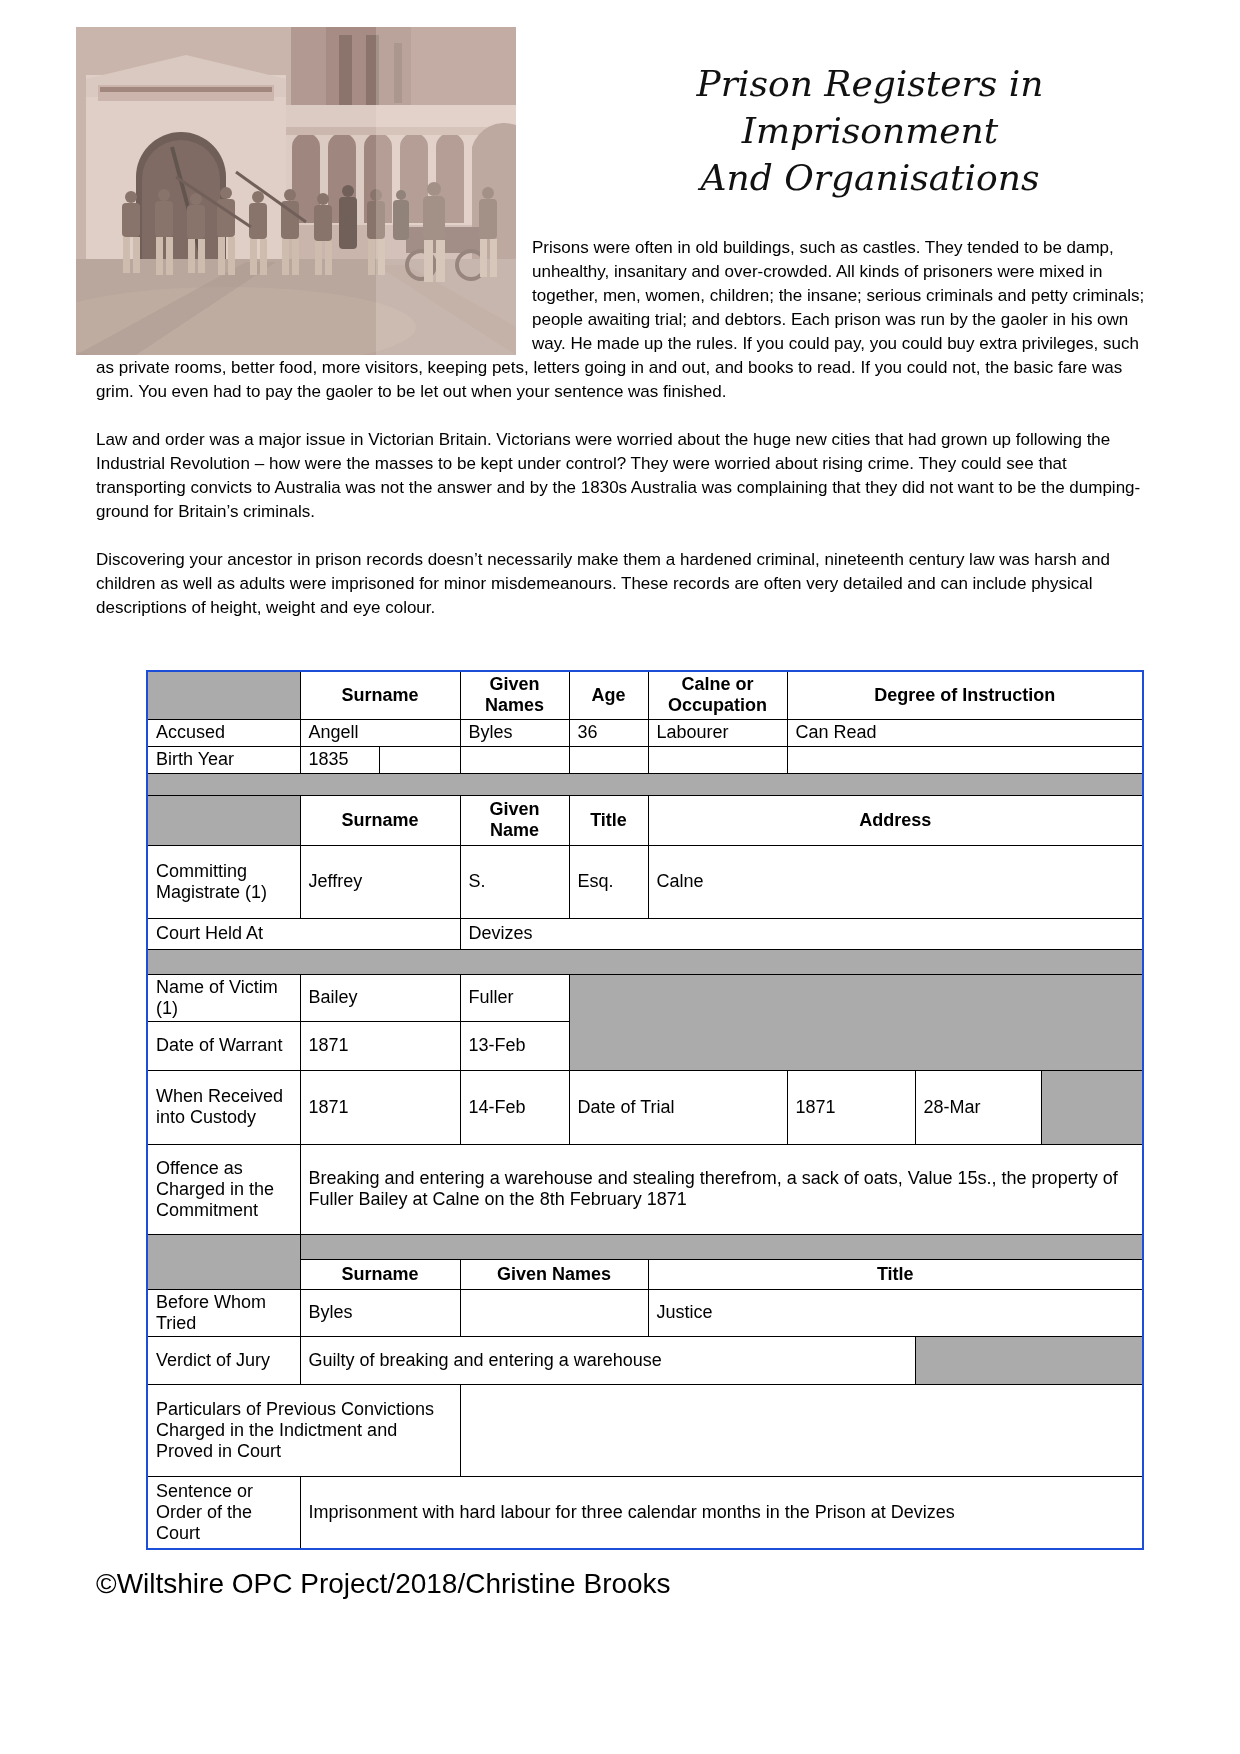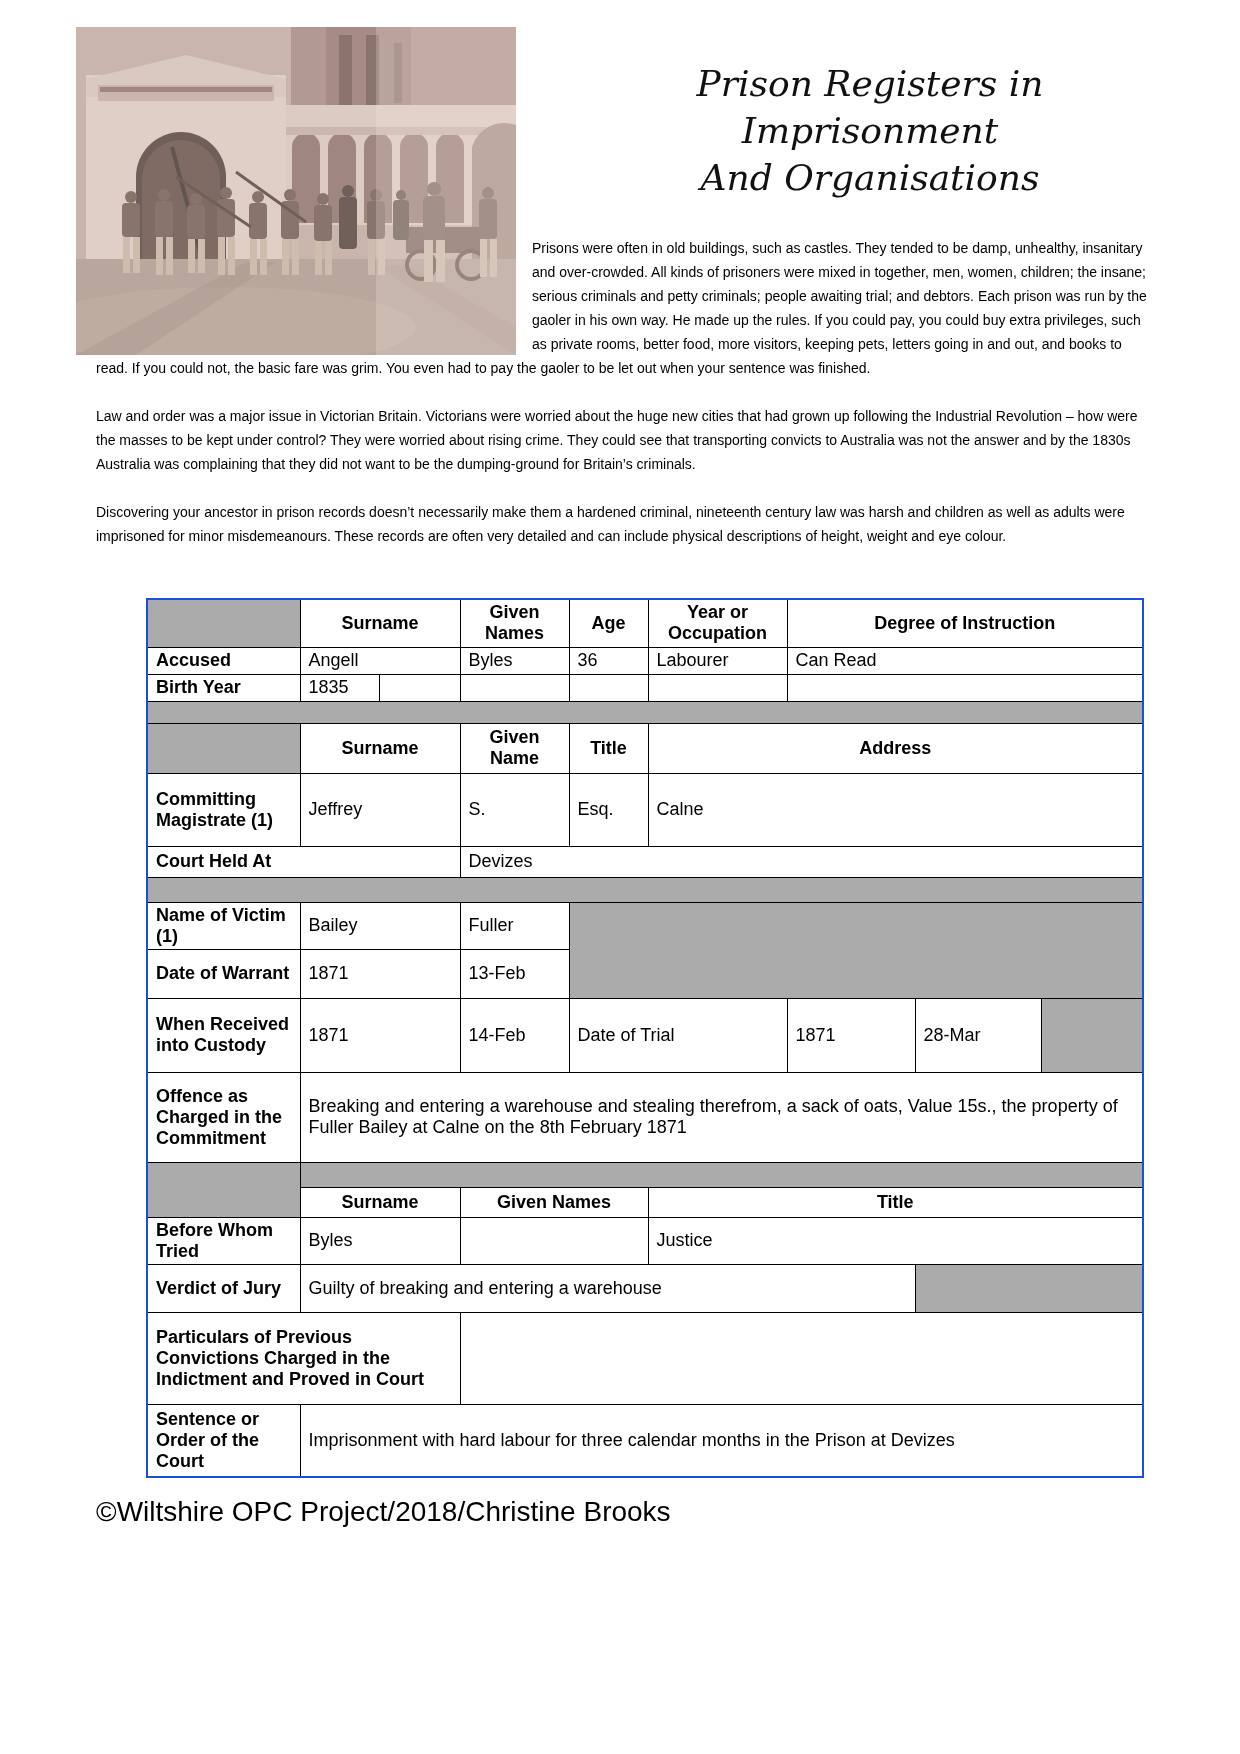--- a/index.html
+++ b/index.html
@@ -8,29 +8,29 @@
   .page{position:relative;width:1240px;height:1754px;box-sizing:border-box;padding:20px 85px 0 96px;}
 
   .photo{float:left;width:440px;height:328px;margin:7px 16px 0 -20px;}
   .photo svg{display:block;width:440px;height:328px;}
 
   .title{position:absolute;left:520px;top:60px;width:700px;margin:0;
          font-family:"DejaVu Serif",serif;font-style:italic;font-weight:500;
          font-size:36px;line-height:47px;text-align:center;color:#111;}
   .title span{display:block;}
 
-  p.body-text{font-size:14px;line-height:24px;margin:0 0 24px 0;text-align:left;}
+  p.body-text{font-size:17px;line-height:24px;margin:0 0 24px 0;text-align:left;}
   p.first{margin-top:216px;}
 
   table.register{clear:both;border-collapse:collapse;table-layout:fixed;
                  margin:50px 0 0 50px;width:996px;border:2px solid #1d4ed8;}
   table.register td{border:1px solid #000;padding:2px 8px;font-size:18px;line-height:21px;
                     vertical-align:middle;overflow:hidden;word-wrap:break-word;}
   td.hdr{font-weight:bold;text-align:center;vertical-align:middle;}
-  td.lbl{font-weight:bold;text-align:left;padding-right:16px;}
+  td.lbl{font-weight:normal;text-align:left;padding-right:16px;}
   td.val{text-align:left;}
   td.gray{background:var(--cell-gray);}
   td.boldval{font-weight:normal;}
   td.offence-val{padding-right:90px;}
   td.offence-lbl{padding-right:18px;}
 
   .footer{margin:18px 0 0 0;font-size:28px;}
 </style>
 </head>
 <body>
@@ -159,21 +159,21 @@
         <col style="width:126px">
         <col style="width:102px">
     </colgroup>
 
     <tbody>
         <tr style="height:48px">
       <td class="gray"></td>
       <td class="hdr" colspan="2">Surname</td>
       <td class="hdr">Given Names</td>
       <td class="hdr">Age</td>
-      <td class="hdr">Year or Occupation</td>
+      <td class="hdr">Calne or Occupation</td>
       <td class="hdr" colspan="3">Degree of Instruction</td>
     </tr>
     <tr style="height:27px">
       <td class="lbl">Accused</td>
       <td class="val" colspan="2">Angell</td>
       <td class="val">Byles</td>
       <td class="val">36</td>
       <td class="val">Labourer</td>
       <td class="val" colspan="3">Can Read</td>
     </tr>

